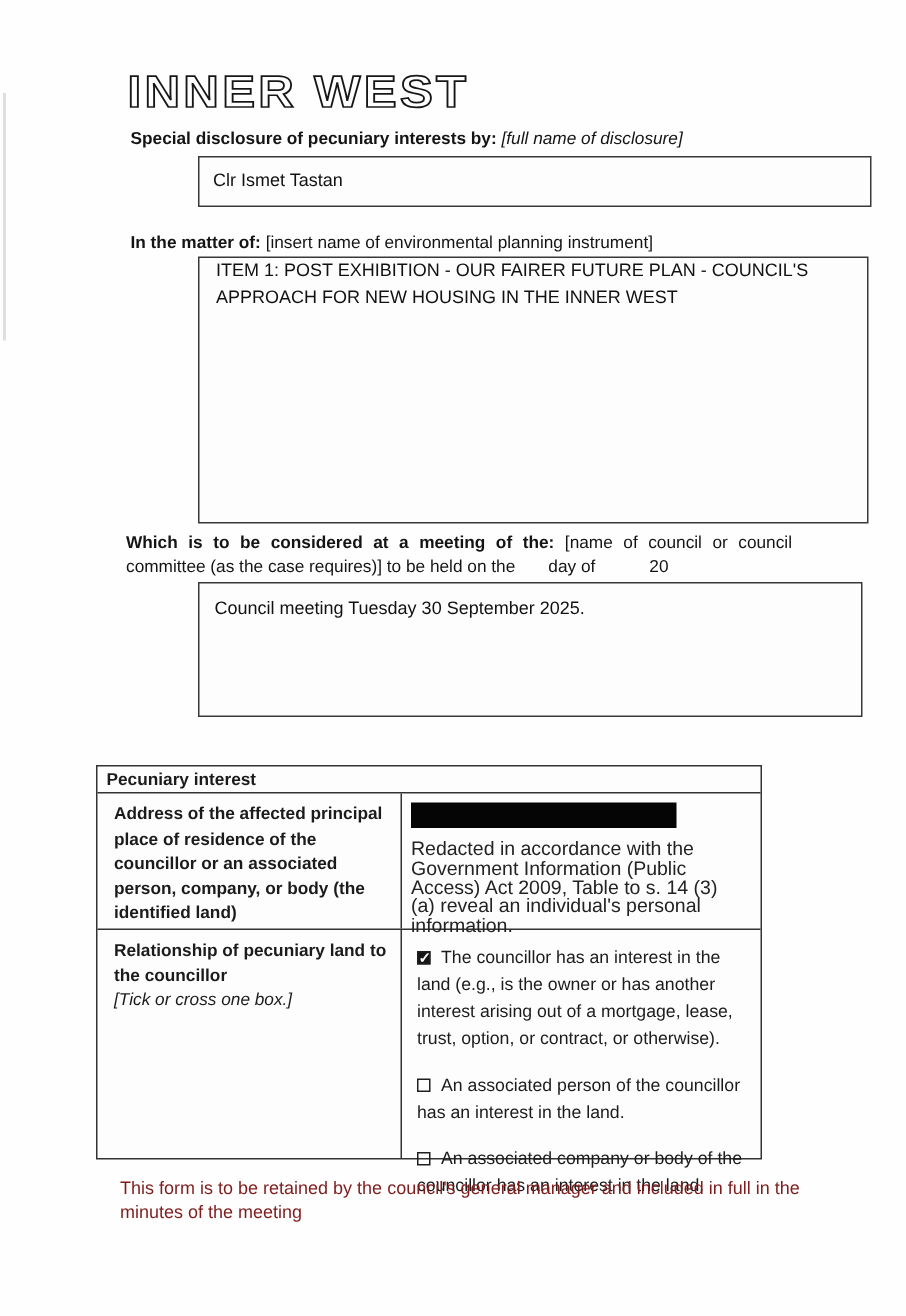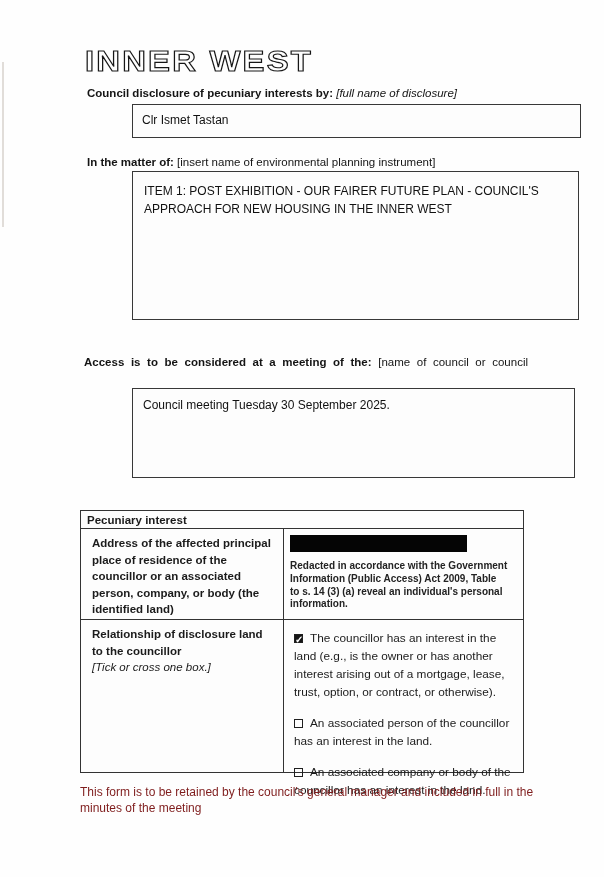--- a/index.html
+++ b/index.html
@@ -29,49 +29,49 @@
   .field-label .hint-italic { font-style:italic; }
   .box {
     position:absolute;
     border:1.3px solid #383838;
     background:#fdfdfd;
     font-size:12px; line-height:16px; color:#111;margin-left:48px;
   }
   .label-1 { left:87px; top:86px;  width:450px; }
   .box-1   { left:84px; top:104px; width:449px; height:34px; padding:7px 9px; }
   .label-2 { left:87px; top:155px; width:460px; }
-  .box-2   { left:84px; top:171px; width:447px; height:149px; padding:11px 11px; }
+  .box-2   { left:84px; top:171px; width:447px; height:178px; padding:0 11px; }
   .box-2 .val { display:block; width:402px; line-height:17.5px; }
   .label-3 { left:84px; top:355px; width:444px; }
   .just-line { text-align:justify; text-align-last:justify; }
   .gap-1 { display:inline-block; width:22px; }
   .gap-2 { display:inline-block; width:36px; }
   .box-3   { left:84px; top:388px; width:443px; height:90px; padding:8px 10px; }
 
   .pec-table {
-    position:absolute; left:80px; top:510px; width:444px;
+    position:absolute; left:64px; top:510px; width:444px;
     border:1.3px solid #333;
     background:#fdfdfd;
   }
   .pec-header {
     padding:3px 6px 2px 6px;
     font-weight:700; font-size:11.5px;
   }
   .pec-row { display:flex; border-top:1.3px solid #333; }
   .cell-left {
     width:203px; flex:0 0 203px;
     border-right:1.3px solid #333;
     padding:6px 8px 0 11px;
     font-weight:700; font-size:11.5px; line-height:16.5px;
   }
   .cell-left .hint-italic { display:block; font-weight:400; font-style:italic; margin-top:0; }
   .row-address { height:91px;justify-content:flex-end; }
   .row-address .cell-right { flex:1; padding:4px 8px 0 6px; }
   .redaction-bar { width:177px; height:17px; background:#050505; margin:2px 0 8px 0; }
-  .redaction-note { font-size:10px; line-height:12.8px; color:#232323; width:218px;font-weight:bold; }
+  .redaction-note { font-size:13px; line-height:12.8px; color:#232323; width:218px; }
   .row-relationship { height:153px; }
   .row-relationship .cell-right {
     flex:1; padding:9px 10px 0 10px;
     font-size:11.8px; line-height:18px;
   }
   .option { margin-bottom:13px; }
   .cb {
     display:inline-block; width:9px; height:9px;
     border:1.5px solid #1f1f1f;
     margin-right:7px; position:relative; top:0.5px;
@@ -92,54 +92,55 @@
 
 <div class="page">
 
   <div class="scan-line"></div>
 
   <svg class="logo-svg" width="236" height="42" viewBox="0 0 236 42">
     <text x="0" y="31" font-size="30" textLength="228" lengthAdjust="spacingAndGlyphs">INNER WEST</text>
   </svg>
 
   <div class="abs field-label label-1">
-    <span class="bold">Council disclosure of pecuniary interests by: </span><span class="hint-italic">[full name of disclosure]</span>
+    <span class="bold">Special disclosure of pecuniary interests by: </span><span class="hint-italic">[full name of disclosure]</span>
   </div>
   <div class="box box-1">
     <span>Clr Ismet Tastan</span>
   </div>
 
   <div class="abs field-label label-2">
     <span class="bold">In the matter of: </span><span>[insert name of environmental planning instrument]</span>
   </div>
   <div class="box box-2">
     <span class="val">ITEM 1: POST EXHIBITION - OUR FAIRER FUTURE PLAN - COUNCIL'S APPROACH FOR NEW HOUSING IN THE INNER WEST</span>
   </div>
 
   <div class="abs field-label label-3">
-    <div class="just-line"><span class="bold">Access is to be considered at a meeting of the:</span> <span>[name of council or council</span></div>
+    <div class="just-line"><span class="bold">Which is to be considered at a meeting of the:</span> <span>[name of council or council</span></div>
+    <div><span>committee (as the case requires)] to be held on the</span><span class="gap-1"></span><span>day of</span><span class="gap-2"></span><span>20</span></div>
   </div>
   <div class="box box-3">
     <span>Council meeting Tuesday 30 September 2025.</span>
   </div>
 
   <div class="pec-table">
     <div class="pec-header">Pecuniary interest</div>
 
     <div class="pec-row row-address">
       <div class="cell-left">Address of the affected principal place of residence of the councillor or an associated person, company, or body (the identified land)</div>
       <div class="cell-right">
         <div class="redaction-bar"></div>
         <div class="redaction-note">Redacted in accordance with the Government Information (Public Access) Act 2009, Table to s. 14 (3) (a) reveal an individual's personal information.</div>
       </div>
     </div>
 
     <div class="pec-row row-relationship">
       <div class="cell-left">
-        <span>Relationship of disclosure land to the councillor</span>
+        <span>Relationship of pecuniary land to the councillor</span>
         <span class="hint-italic">[Tick or cross one box.]</span>
       </div>
       <div class="cell-right">
         <p class="option"><span class="cb checked"></span><span>The councillor has an interest in the land (e.g., is the owner or has another interest arising out of a mortgage, lease, trust, option, or contract, or otherwise).</span></p>
         <p class="option"><span class="cb unchecked"></span><span>An associated person of the councillor has an interest in the land.</span></p>
         <p class="option"><span class="cb unchecked"></span><span>An associated company or body of the councillor has an interest in the land.</span></p>
       </div>
     </div>
   </div>
 

